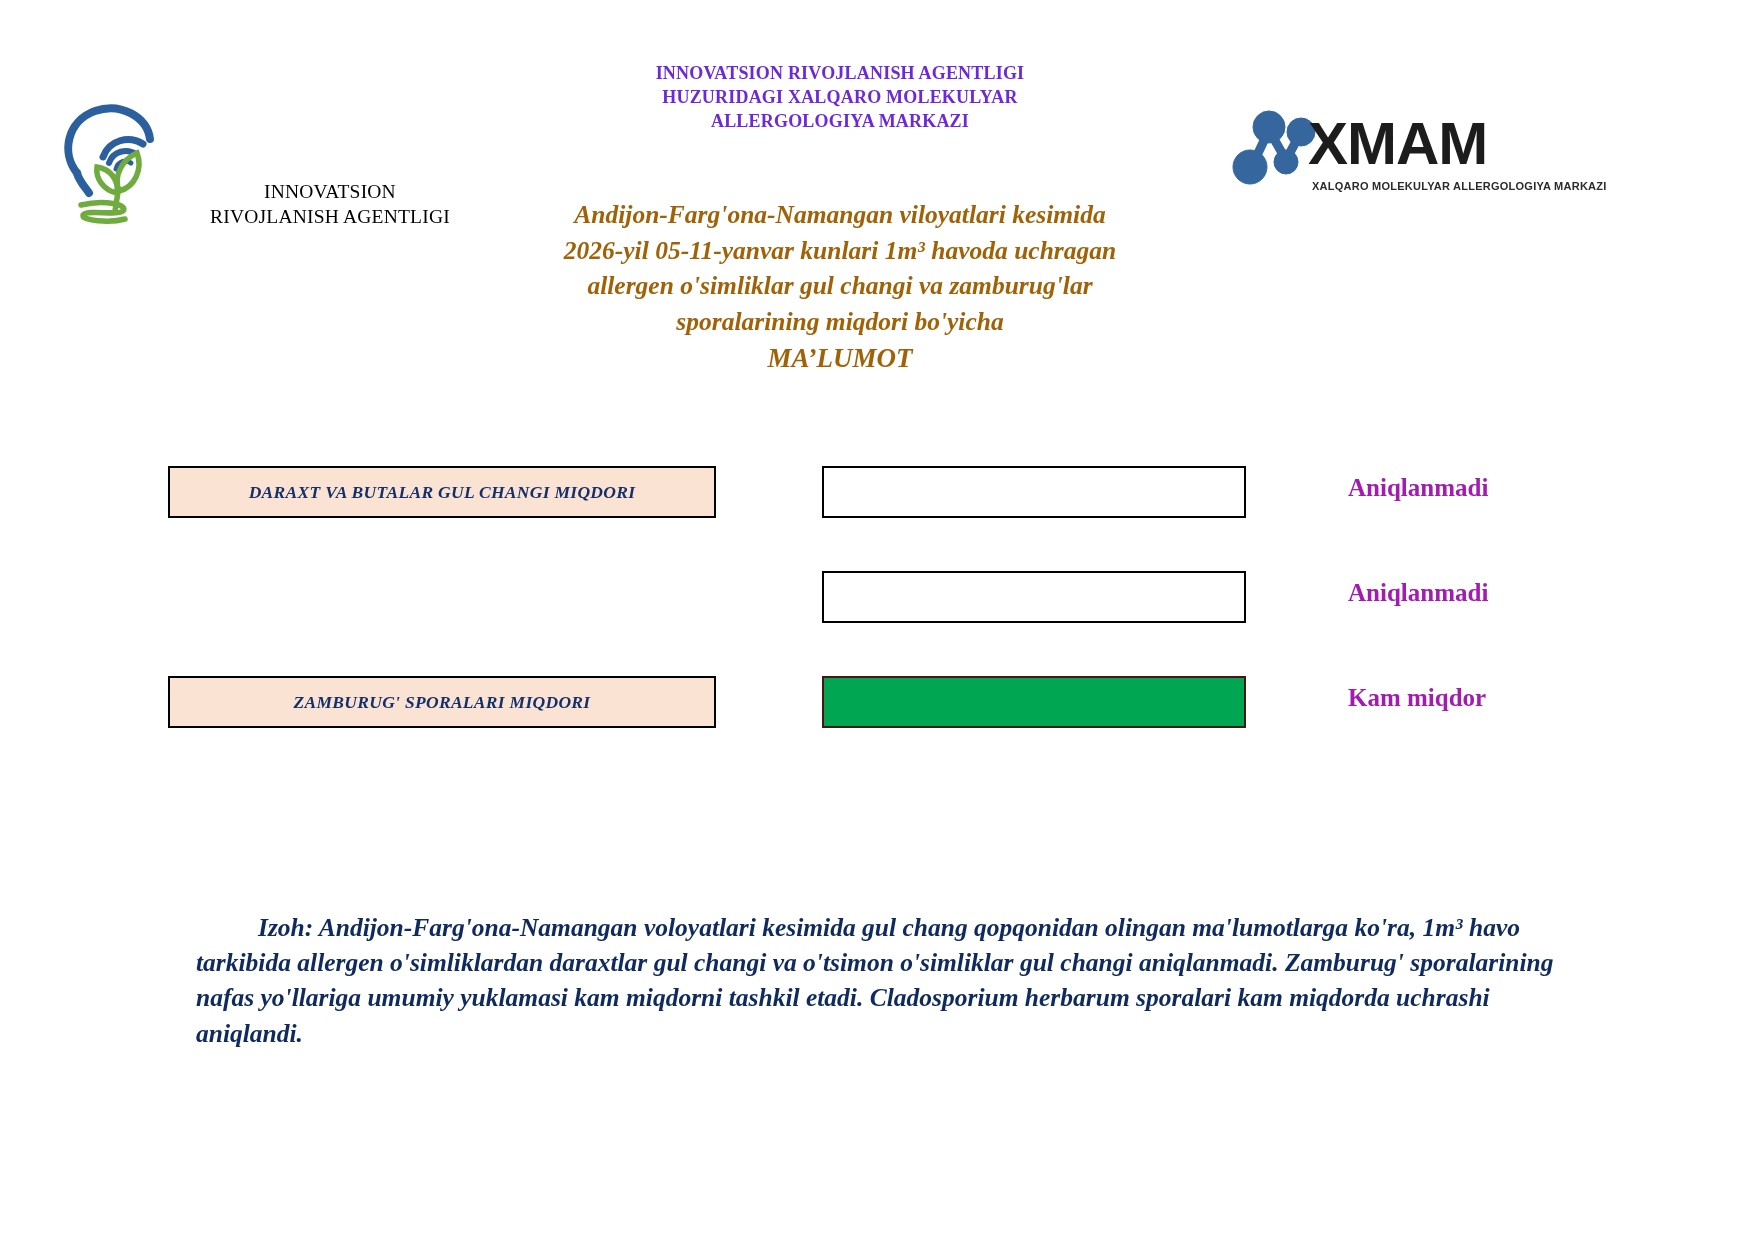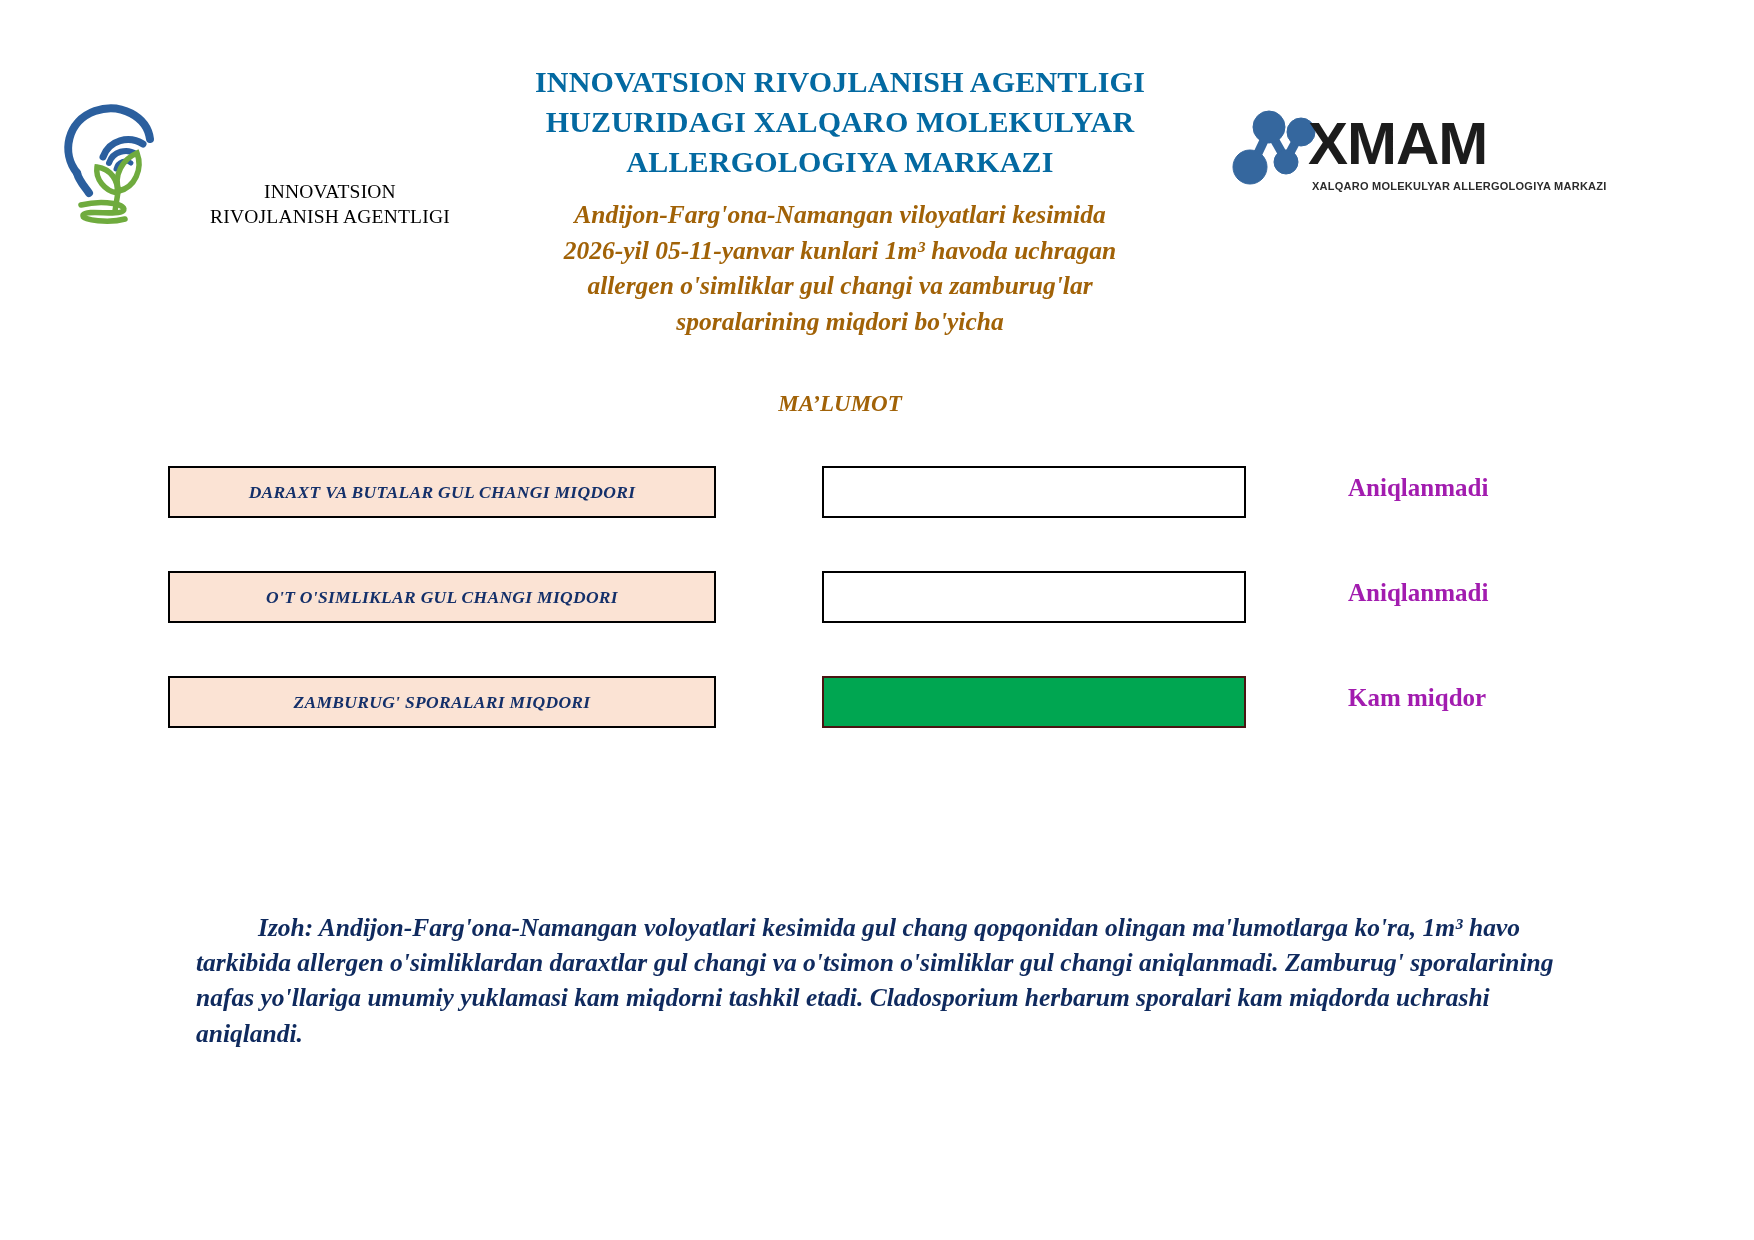--- a/index.html
+++ b/index.html
@@ -50,42 +50,41 @@
     letter-spacing: 0.2px;
   }
 
   
   .org-title {
     position: absolute;
     left: 460px;
     top: 62px;
     width: 760px;
     text-align: center;
-    font-size: 30px;
+    font-size: 18px;
     font-weight: bold;
     line-height: 1.33;
-    color: #0369a1;
+    color: #6d28d9;
     letter-spacing: 0.2px;
   }
   .doc-subtitle {
     position: absolute;
     left: 450px;
     top: 197px;
     width: 780px;
     text-align: center;
     font-size: 25.5px;
     font-weight: bold;
     font-style: italic;
     line-height: 1.4;
     color: #a16207;
   }
   .doc-subtitle .malumot {
     display: block;
-    font-size: 23px;
-    margin-top: 48px;
+    font-size: 27px;
   }
 
   
   .logo-right {
     position: absolute;
     left: 1228px;
     top: 100px;
     width: 280px;
     height: 110px;
   }
@@ -260,23 +259,20 @@
 
   <div class="row">
     <div class="cat-box">
       <span class="cat-box-label">DARAXT VA BUTALAR  GUL CHANGI MIQDORI</span>
     </div>
     <div class="bar-box"></div>
     <div class="status">Aniqlanmadi</div>
   </div>
 
   <div class="row">
-    <div class="cat-box">
-      <span class="cat-box-label">O'T O'SIMLIKLAR GUL CHANGI MIQDORI</span>
-    </div>
     <div class="bar-box"></div>
     <div class="status">Aniqlanmadi</div>
   </div>
 
   <div class="row">
     <div class="cat-box">
       <span class="cat-box-label">ZAMBURUG' SPORALARI MIQDORI</span>
     </div>
     <div class="bar-box filled"></div>
     <div class="status">Kam miqdor</div>

